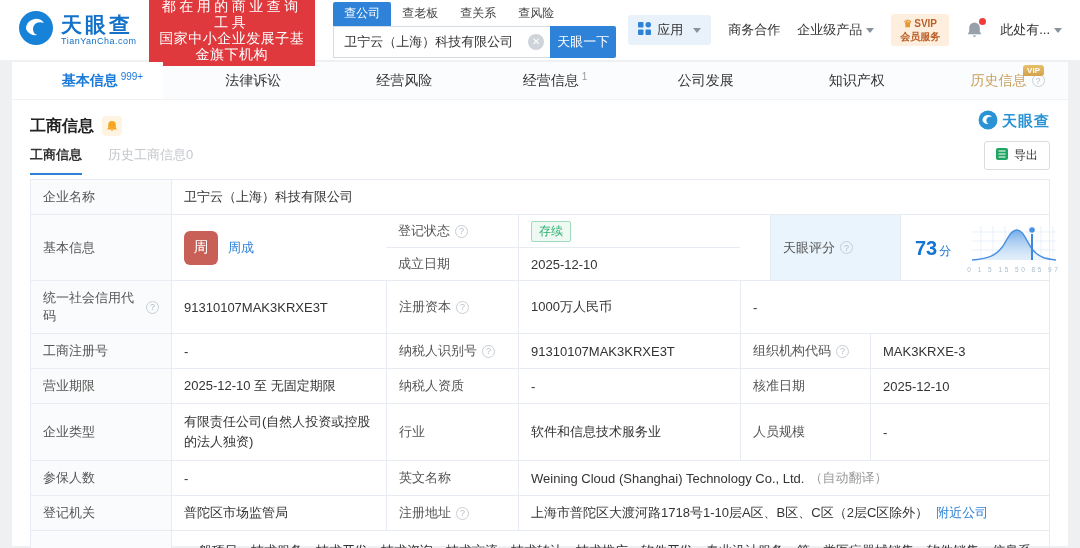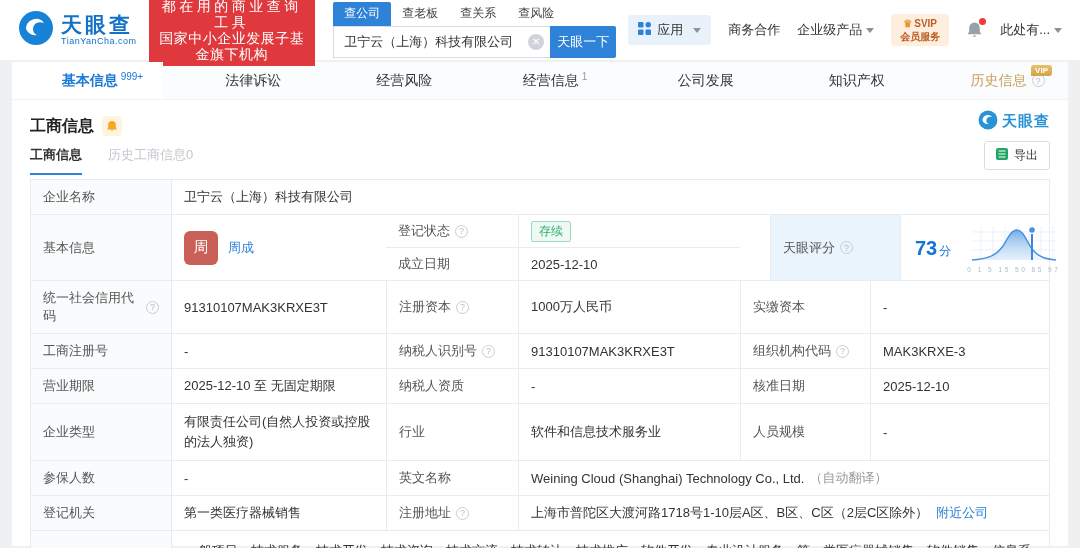--- a/index.html
+++ b/index.html
@@ -39,21 +39,21 @@
   .user-menu { display:flex; align-items:center; cursor:pointer; }
   
   .page { padding:2px 12px 0; }
   .card { background:#fff; height:484px; }
   .main-tabs { display:flex; height:38px; background:#fbfcfd; border-bottom:1px solid #f0f2f4; }
   .main-tab { flex:1; display:flex; align-items:center; justify-content:center; font-size:14px; color:#333; cursor:pointer; position:relative;padding-left:30px; }
   .main-tab.active { background:#fff; color:#1a7ad9; font-weight:bold; }
   .tab-badge-blue { font-size:10px; color:#1a7ad9; margin:-9px 0 0 3px; font-weight:normal; }
   .tab-badge-gray { font-size:10px; color:#999; margin:-9px 0 0 3px; }
   .main-tab.gold { color:#c9a05c; }
-  .vip-chip { position:absolute; top:3px; right:16px; background:linear-gradient(#e8c06a,#d3a24a); color:#fff; font-size:8px; font-weight:bold; padding:1px 4px; border-radius:3px 3px 3px 0; }
+  .vip-chip { position:absolute; top:3px; right:24px; background:linear-gradient(#e8c06a,#d3a24a); color:#fff; font-size:8px; font-weight:bold; padding:1px 4px; border-radius:3px 3px 3px 0; }
   
   .section { padding:13px 18px 0; position:relative; }
   .sec-title-row { display:flex; align-items:center; gap:8px; height:26px; }
   .sec-title { font-size:16px; font-weight:bold; color:#222; }
   .announce { width:20px; height:20px; border-radius:4px; background:#fff3e2; display:flex; align-items:center; justify-content:center; }
   .watermark { position:absolute; right:18px; top:10px; display:flex; align-items:center; gap:4px; font-size:15px; font-weight:bold; color:#2a93d5; letter-spacing:1px; }
   .subtab-row { display:flex; align-items:flex-end; gap:26px; height:36px; position:relative; }
   .subtab { font-size:13px; padding-bottom:9px; cursor:pointer; color:#333; font-weight:bold; border-bottom:2px solid #2e82d8; }
   .subtab.inactive { color:#c3c7cc; font-weight:normal; border-bottom:2px solid transparent; }
   .export-btn { position:absolute; right:0; top:2px; border:1px solid #d9dde2; border-radius:3px; background:#fff;
@@ -295,21 +295,20 @@
           <div class="cell lbl">
             <span>统一社会信用代码</span>
             <span class="q"></span>
           </div>
           <div class="cell val1">91310107MAK3KRXE3T</div>
           <div class="cell lbl2">
             <span>注册资本</span>
             <span class="q"></span>
           </div>
           <div class="cell val2">1000万人民币</div>
-          <div class="cell lbl3">实缴资本</div>
           <div class="cell val3">-</div>
         </div>
 
         <div class="row">
           <div class="cell lbl">工商注册号</div>
           <div class="cell val1">-</div>
           <div class="cell lbl2">
             <span>纳税人识别号</span>
             <span class="q"></span>
           </div>
@@ -344,21 +343,21 @@
           <div class="cell val1">-</div>
           <div class="cell lbl2">英文名称</div>
           <div class="cell span-all">
             <span>Weining Cloud (Shanghai) Technology Co., Ltd.</span>
             <span class="gray-note">（自动翻译）</span>
           </div>
         </div>
 
         <div class="row">
           <div class="cell lbl">登记机关</div>
-          <div class="cell val1">第一类医疗器械销售</div>
+          <div class="cell val1">普陀区市场监管局</div>
           <div class="cell lbl2">
             <span>注册地址</span>
             <span class="q"></span>
           </div>
           <div class="cell span-all">
             <span>上海市普陀区大渡河路1718号1-10层A区、B区、C区（2层C区除外）</span>
             <a class="blue-link nearby">附近公司</a>
           </div>
         </div>
 

